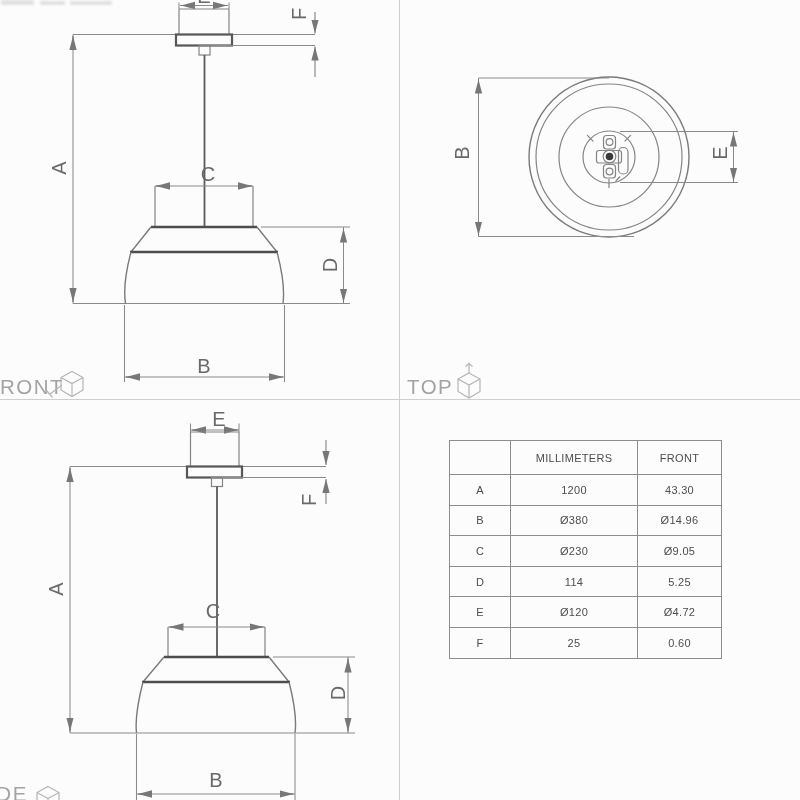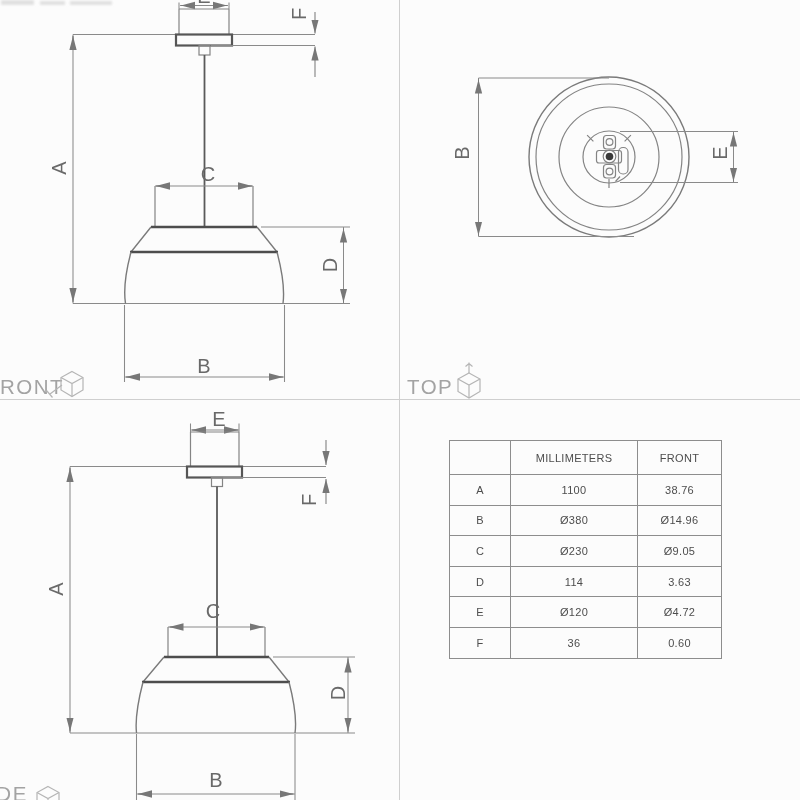--- a/index.html
+++ b/index.html
@@ -240,44 +240,44 @@
         <col style="width:84px">
       </colgroup>
     <tbody>
         <tr class="hdr">
       <th></th>
       <th>MILLIMETERS</th>
       <th>FRONT</th>
     </tr>
     <tr>
       <td>A</td>
-      <td>1100</td>
-      <td>38.76</td>
+      <td>1200</td>
+      <td>43.30</td>
     </tr>
     <tr>
       <td>B</td>
       <td>Ø380</td>
       <td>Ø14.96</td>
     </tr>
     <tr>
       <td>C</td>
       <td>Ø230</td>
       <td>Ø9.05</td>
     </tr>
     <tr>
       <td>D</td>
       <td>114</td>
-      <td>3.63</td>
+      <td>5.25</td>
     </tr>
     <tr>
       <td>E</td>
       <td>Ø120</td>
       <td>Ø4.72</td>
     </tr>
     <tr>
       <td>F</td>
-      <td>36</td>
+      <td>25</td>
       <td>0.60</td>
     </tr>
   </tbody>
     </table>
 
 </div>
 
 </body></html>

